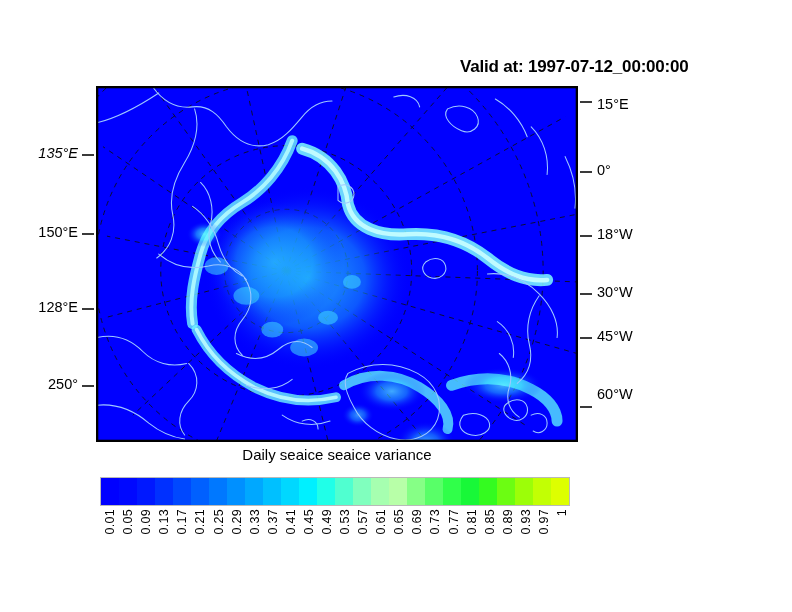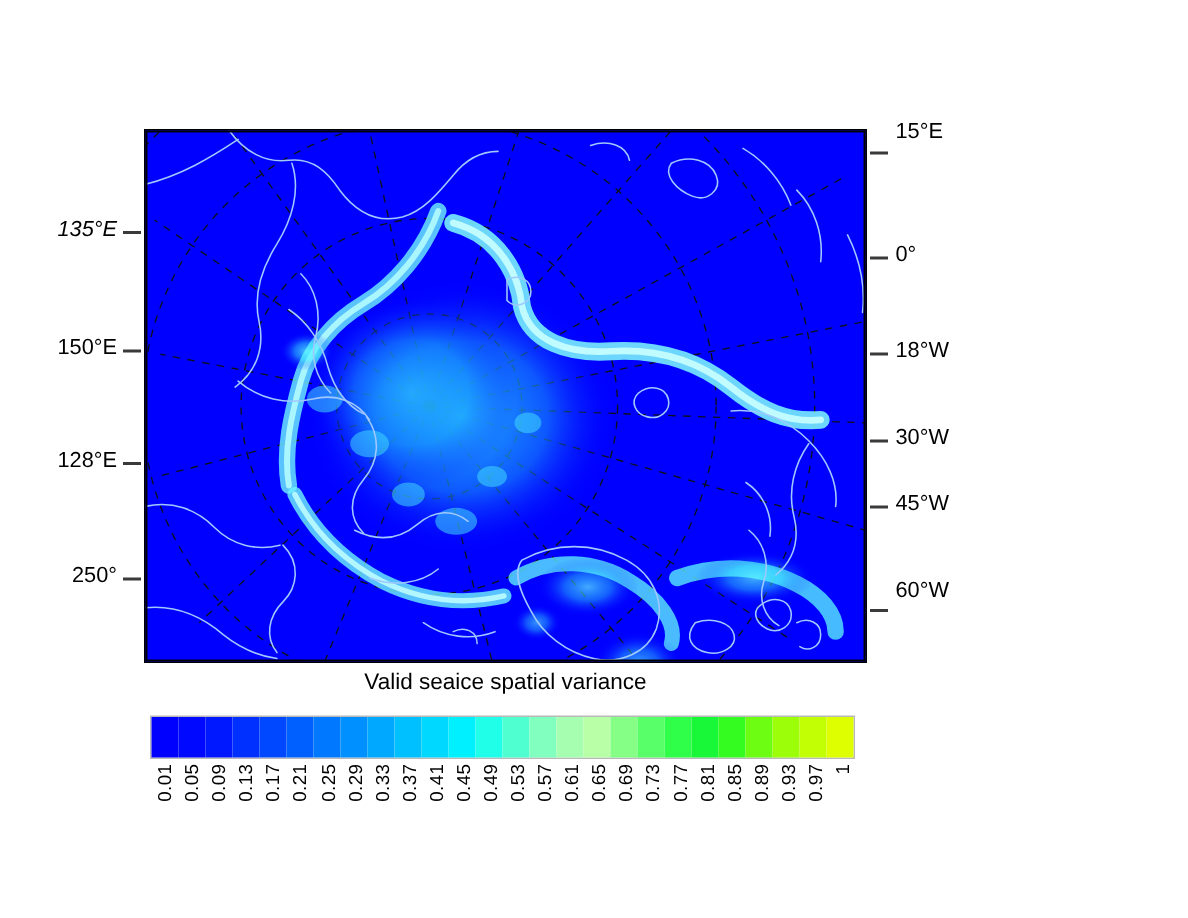--- a/index.html
+++ b/index.html
@@ -38,20 +38,21 @@
   #cbar-ticklabels{position:absolute;left:100px;top:509px;width:470px;height:80px;}
   #cbar-ticklabels .cbl{position:absolute;top:0;font-size:12.5px;
       writing-mode:vertical-rl;transform:rotate(180deg);
       transform-origin:center;white-space:nowrap;letter-spacing:0.3px;}
 </style>
 </head>
 <body>
 
 <div class="fig">
 
+  <div id="valid-title">Valid at: 1997-07-12_00:00:00</div>
 
   <div id="map-panel">
     <svg id="map-svg" viewBox="0 0 482 356" preserveAspectRatio="none">
       <defs>
         <radialGradient id="iceCore" cx="50%" cy="50%" r="50%">
           <stop offset="0%" stop-color="#28b8ff" stop-opacity="0.95"></stop>
           <stop offset="55%" stop-color="#18a0ff" stop-opacity="0.55"></stop>
           <stop offset="100%" stop-color="#0000ff" stop-opacity="0"></stop>
         </radialGradient>
         <radialGradient id="edgeGlow" cx="50%" cy="50%" r="50%">
@@ -195,34 +196,34 @@
       <div class="tick tick-left" style="top: 233px;"></div>
       <div class="axlabel axlabel-left" style="top: 224px; text-align: center;">150°E</div>
       <div class="tick tick-left" style="top: 308px;"></div>
       <div class="axlabel axlabel-left" style="top: 299px;">128°E</div>
       <div class="tick tick-left" style="top: 385px;"></div>
       <div class="axlabel axlabel-left" style="top: 376px;">250°</div>
     </div>
 
   <div id="right-axis">
       <div class="tick tick-right" style="top: 101px;"></div>
-      <div class="axlabel axlabel-right" style="top: 80px;">15°E</div>
+      <div class="axlabel axlabel-right" style="top: 96px;">15°E</div>
       <div class="tick tick-right" style="top: 171px;"></div>
       <div class="axlabel axlabel-right" style="top: 162px;">0°</div>
       <div class="tick tick-right" style="top: 235px;"></div>
       <div class="axlabel axlabel-right" style="top: 226px;">18°W</div>
       <div class="tick tick-right" style="top: 293px;"></div>
       <div class="axlabel axlabel-right" style="top: 284px; text-align: center;">30°W</div>
       <div class="tick tick-right" style="top: 337px;"></div>
       <div class="axlabel axlabel-right" style="top: 328px;">45°W</div>
       <div class="tick tick-right" style="top: 406px;"></div>
       <div class="axlabel axlabel-right" style="top: 386px; text-align: right;">60°W</div>
     </div>
 
-  <div id="map-caption">Valid seaice spatial variance</div>
+  <div id="map-caption">Daily seaice seaice variance</div>
 
   <div id="colorbar-wrap">
     <div id="colorbar">
         <div class="swatch" style="background: rgb(0, 0, 255);"></div>
         <div class="swatch" style="background: rgb(0, 8, 255);"></div>
         <div class="swatch" style="background: rgb(0, 24, 255);"></div>
         <div class="swatch" style="background: rgb(0, 48, 255);"></div>
         <div class="swatch" style="background: rgb(0, 72, 255);"></div>
         <div class="swatch" style="background: rgb(0, 96, 255);"></div>
         <div class="swatch" style="background: rgb(0, 120, 255);"></div>

